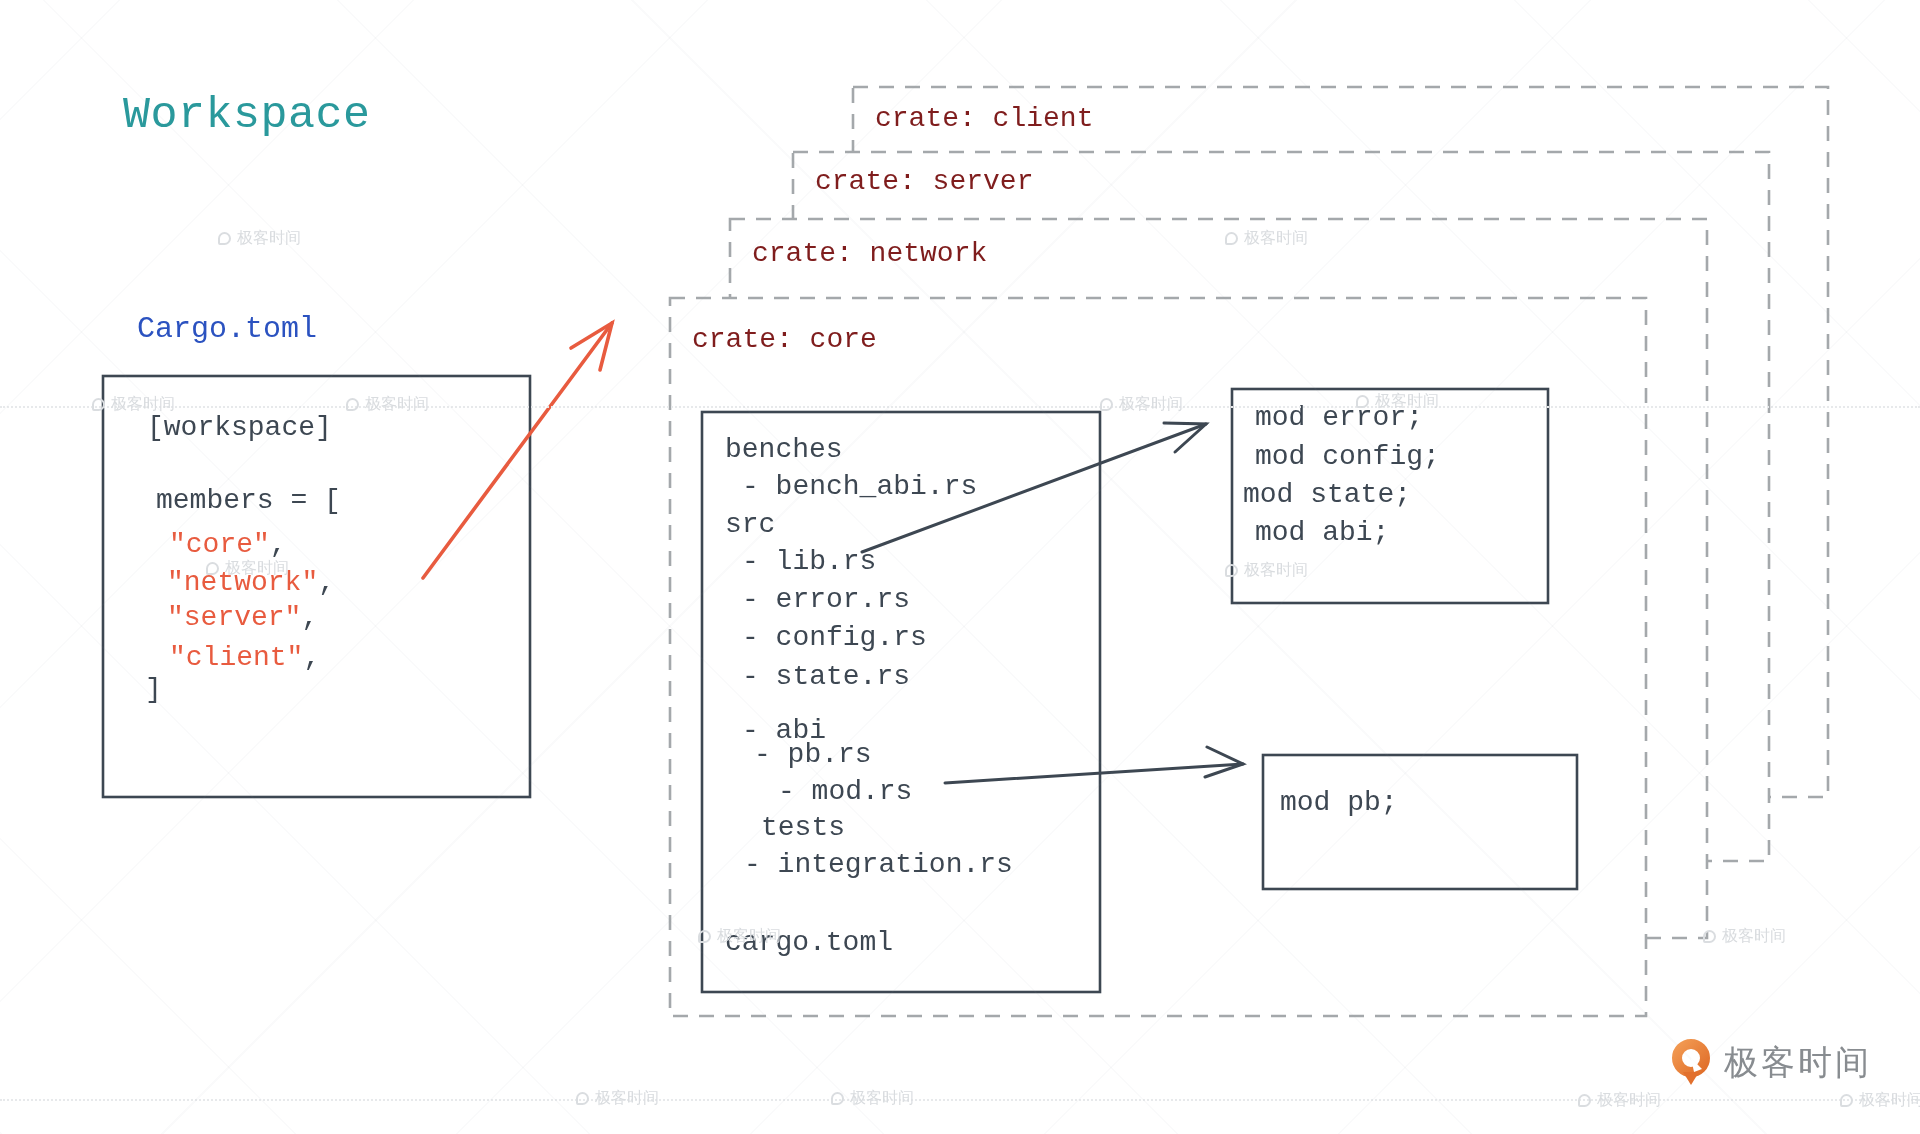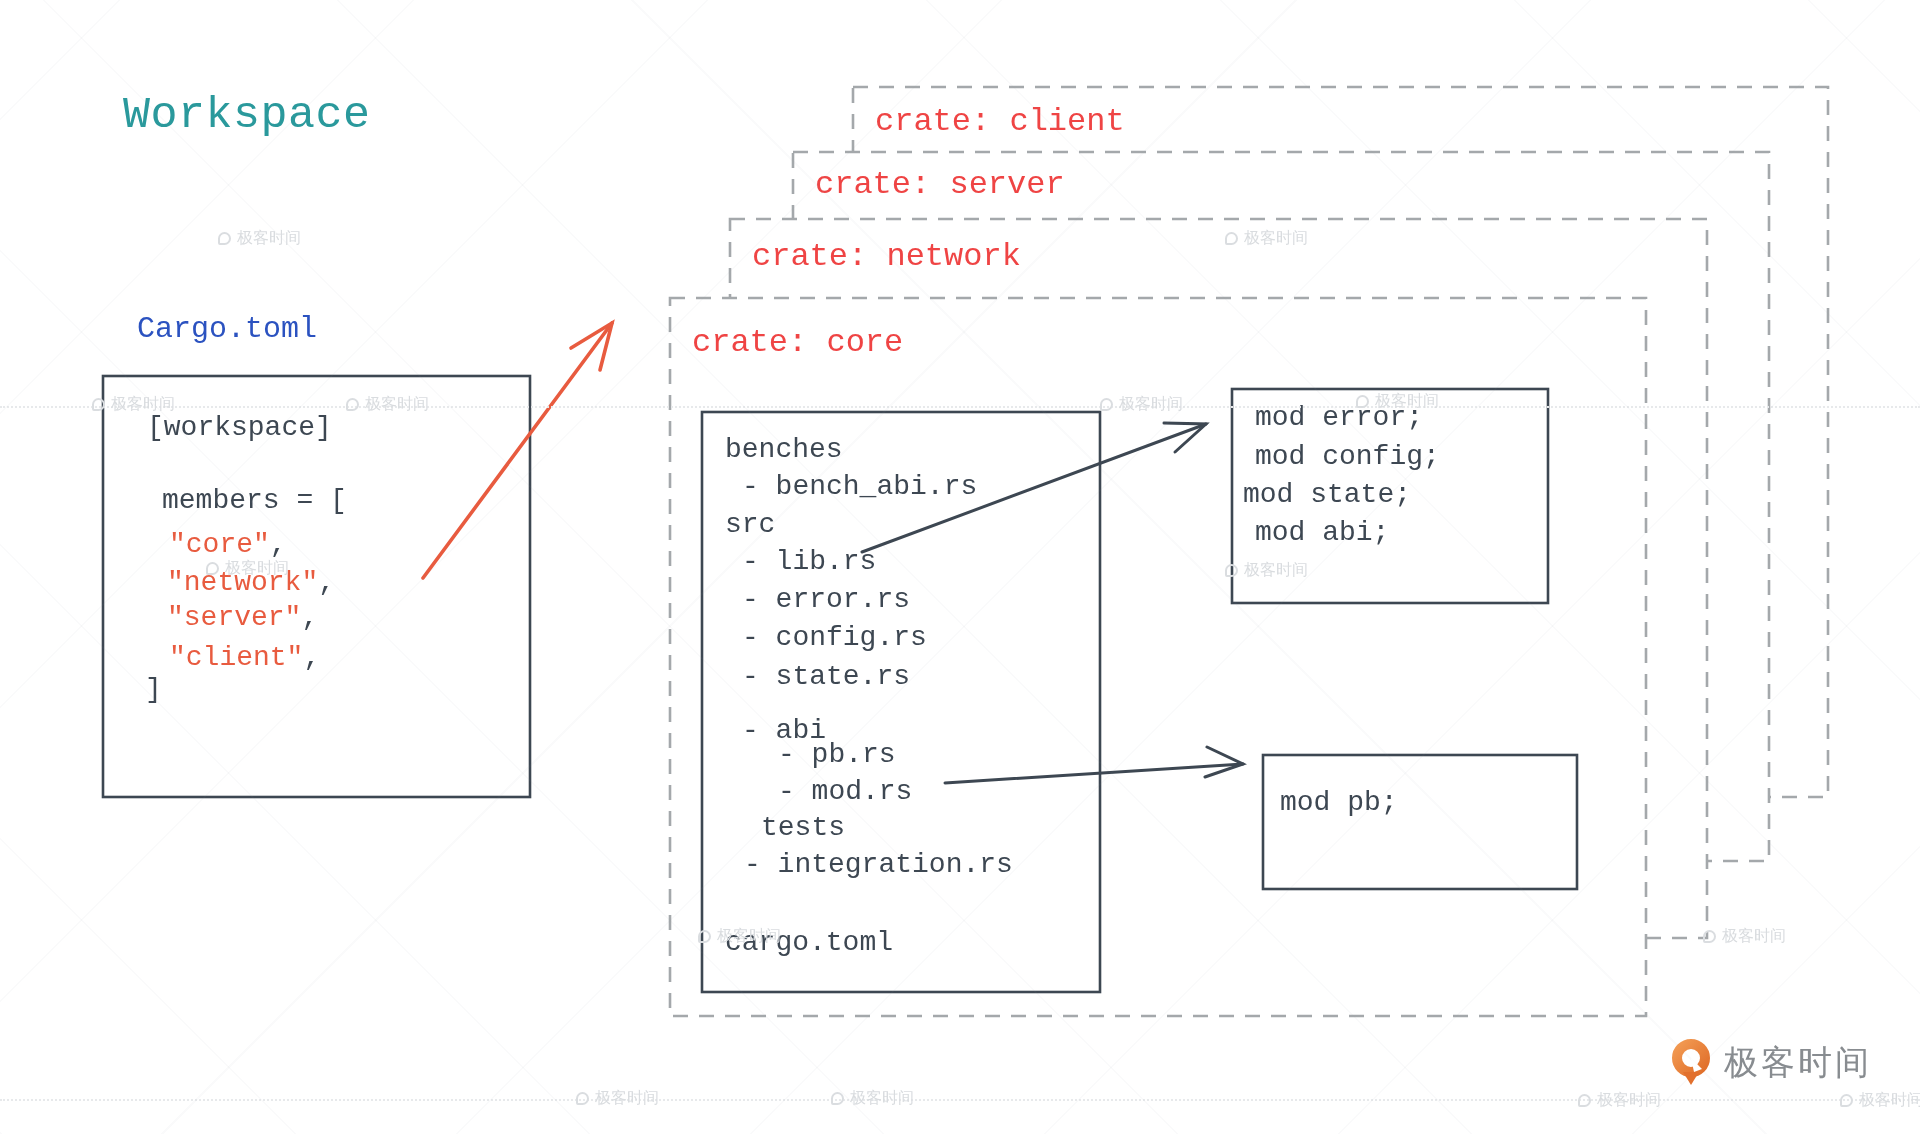--- a/index.html
+++ b/index.html
@@ -11,21 +11,21 @@
     position:absolute;inset:0;pointer-events:none;
     background:
       repeating-linear-gradient(45deg, rgba(140,150,160,0.10) 0 1.5px, transparent 1.5px 208px),
       repeating-linear-gradient(-45deg, rgba(140,150,160,0.10) 0 1.5px, transparent 1.5px 208px);
     opacity:.45;
   }
   svg.layer{position:absolute;left:0;top:0;}
   .txt{position:absolute;line-height:1.08;white-space:pre;color:#3d4752;}
   .code{font-size:28px;color:#3d4752;}
   .orange{color:#e85b3f;}
-  .crate-label{position:absolute;font-size:32px;color:#ef4444;white-space:nowrap;}
+  .crate-label{position:absolute;font-size:28px;color:#7f1d1d;white-space:nowrap;}
   .title{position:absolute;left:123px;top:90px;font-size:45px;color:#2a999c;letter-spacing:.5px;}
   .cargo-label{position:absolute;left:137px;top:312px;font-size:30px;color:#2b52c0;}
   .dotline{position:absolute;left:0;width:1920px;height:0;border-top:2px dotted #e7e9eb;}
   .wm{position:absolute;display:flex;align-items:center;gap:6px;color:#d9dcdf;font-size:16px;
       white-space:nowrap;pointer-events:none;}
   .wm .pin{width:13px;height:13px;border:2.5px solid #dadde0;border-radius:50% 50% 50% 2px;
       box-sizing:border-box;flex:0 0 auto;}
   .logo-box{position:absolute;left:1670px;top:1038px;display:flex;align-items:center;gap:12px;}
   .logo-text{font-size:34px;color:#888c90;letter-spacing:3px;}
 </style>
@@ -65,38 +65,38 @@
   <div class="title">Workspace</div>
   <div class="cargo-label">Cargo.toml</div>
 
   <div class="crate-label" style="left:875px;top:103px;">crate: client</div>
   <div class="crate-label" style="left:815px;top:166px;">crate: server</div>
   <div class="crate-label" style="left:752px;top:238px;">crate: network</div>
   <div class="crate-label" style="left:692px;top:324px;">crate: core</div>
 
   <div>
     <span class="txt code" style="left:147px;top:413px;">[workspace]</span>
-    <span class="txt code" style="left:162px;top:486px;">members = [</span>
+    <span class="txt code" style="left:156px;top:486px;">members = [</span>
     <span class="txt code" style="left:169px;top:530px;"><span class="orange">"core"</span><span>,</span></span>
     <span class="txt code" style="left:167px;top:568px;"><span class="orange">"network"</span><span>,</span></span>
     <span class="txt code" style="left:167px;top:603px;"><span class="orange">"server"</span><span>,</span></span>
     <span class="txt code" style="left:169px;top:643px;"><span class="orange">"client"</span><span>,</span></span>
     <span class="txt code" style="left:145px;top:675px;">]</span>
   </div>
 
   <div>
     <span class="txt code" style="left:725px;top:435px;">benches</span>
     <span class="txt code" style="left:742px;top:472px;">- bench_abi.rs</span>
     <span class="txt code" style="left:725px;top:510px;">src</span>
     <span class="txt code" style="left:742px;top:547px;">- lib.rs</span>
     <span class="txt code" style="left:742px;top:585px;">- error.rs</span>
     <span class="txt code" style="left:742px;top:623px;">- config.rs</span>
     <span class="txt code" style="left:742px;top:662px;">- state.rs</span>
     <span class="txt code" style="left:742px;top:716px;">- abi</span>
-    <span class="txt code" style="left:778px;top:740px;">- pb.rs</span>
+    <span class="txt code" style="left:754px;top:740px;">- pb.rs</span>
     <span class="txt code" style="left:778px;top:777px;">- mod.rs</span>
     <span class="txt code" style="left:725px;top:813px;margin-left:36px;">tests</span>
     <span class="txt code" style="left:744px;top:850px;">- integration.rs</span>
     <span class="txt code" style="left:725px;top:928px;">cargo.toml</span>
   </div>
 
   <div>
     <span class="txt code" style="left:1255px;top:403px;">mod error;</span>
     <span class="txt code" style="left:1255px;top:442px;">mod config;</span>
     <span class="txt code" style="left:1243px;top:480px;">mod state;</span>

